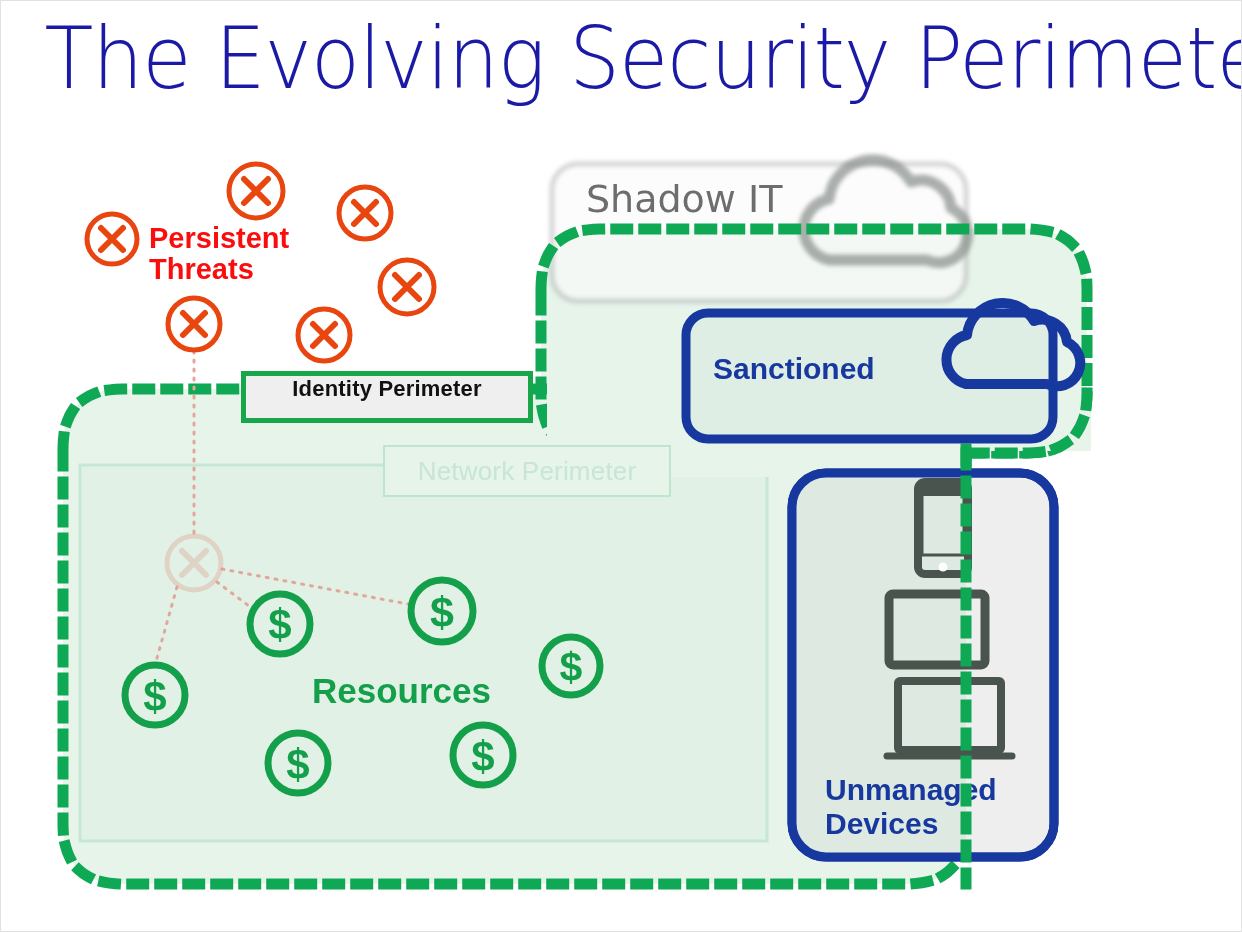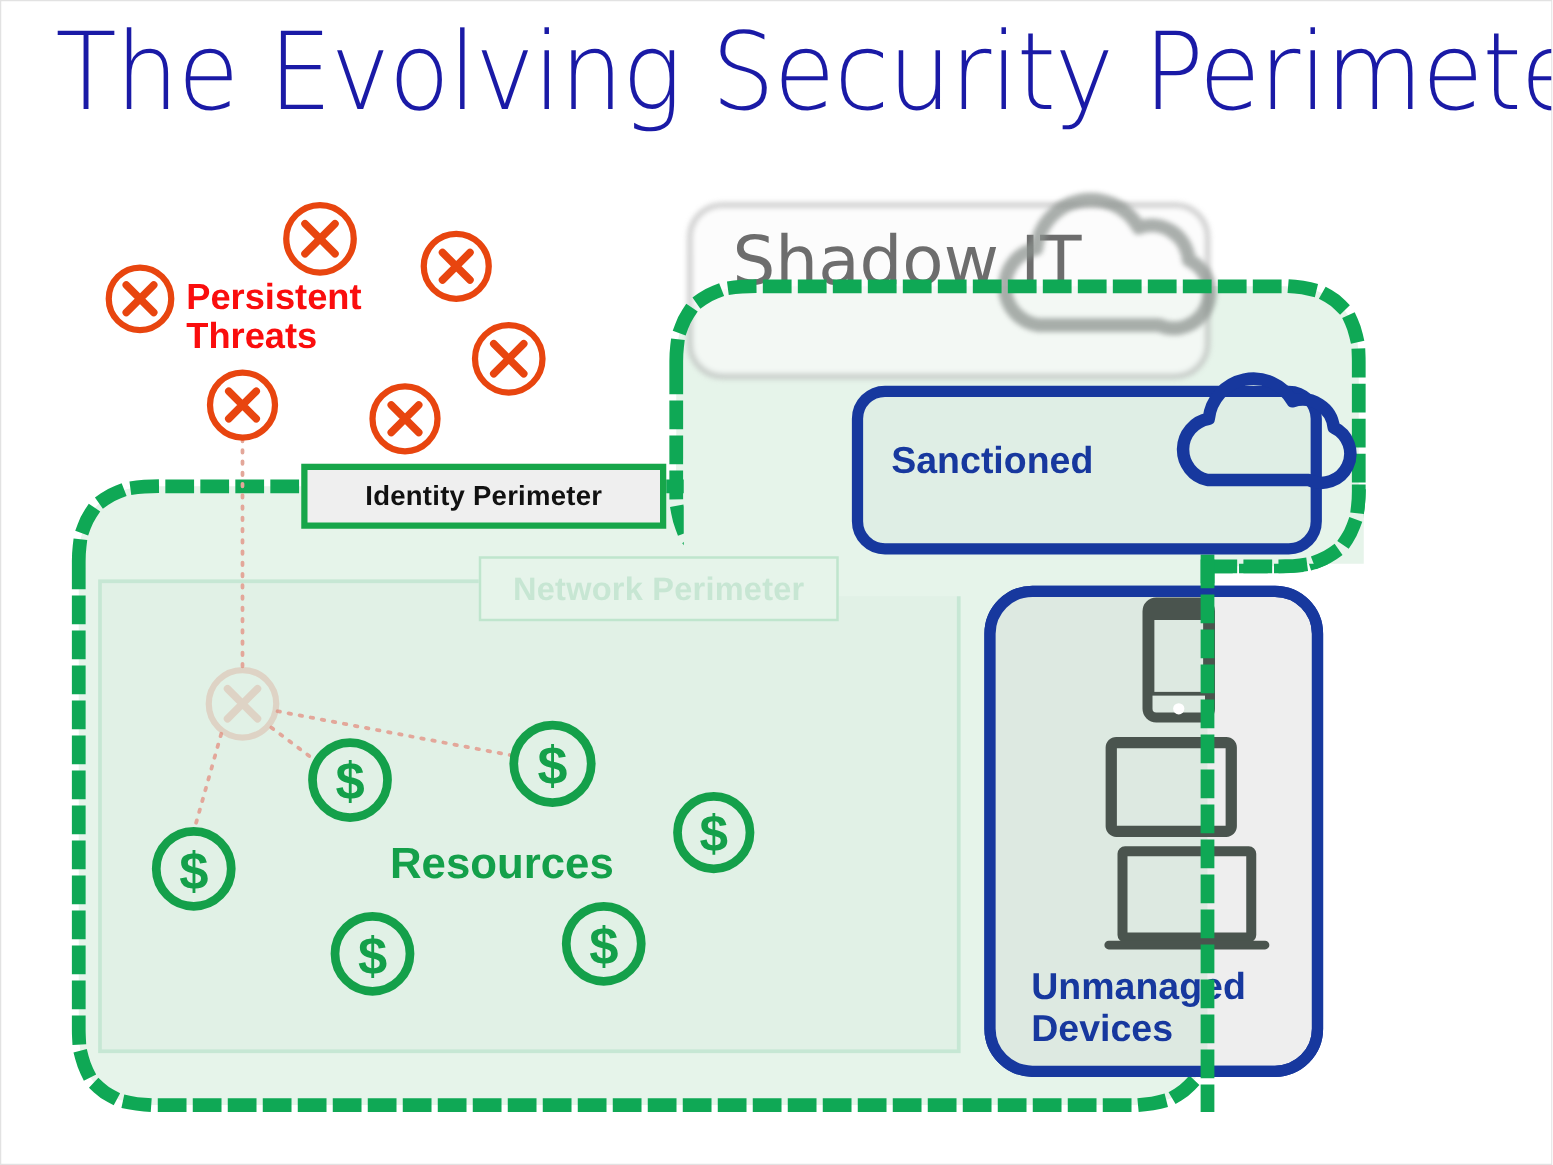--- a/index.html
+++ b/index.html
@@ -63,21 +63,20 @@
   #identity-perimeter-box {
     position: absolute;
     left: 240px;
     top: 370px;
     width: 292px;
     height: 52px;
     background: #efefef;
     border: 5px solid #17a64a;
     box-sizing: border-box;
     display: flex;
-    align-items: center;
     justify-content: center;
   }
   #identity-perimeter-label {
     font-size: 22px;
     font-weight: bold;
     color: #111111;
     letter-spacing: 0.2px;
   }
   #network-perimeter-box {
     position: absolute;
@@ -87,35 +86,35 @@
     height: 52px;
     background: #e6f4ea;
     border: 2px solid #bfe5cd;
     box-sizing: border-box;
     display: flex;
     align-items: center;
     justify-content: center;
   }
   #network-perimeter-label {
     font-size: 26px;
-    font-weight: bold;
+    font-weight: normal;
     color: #c7e6d3;
     letter-spacing: 0.2px;
   }
   #resources-label {
     left: 311px;
     top: 670px;
     font-size: 35px;
     font-weight: bold;
     color: #14a04a;
   }
   #shadow-it-label {
     left: 585px;
     top: 176px;
-    font-size: 54px;
+    font-size: 38px;
     font-weight: 400;
     color: #6d6d6d;
     font-family: "DejaVu Sans", sans-serif;
   }
   #sanctioned-label {
     left: 712px;
     top: 351px;
     font-size: 30px;
     font-weight: bold;
     color: #17389e;

